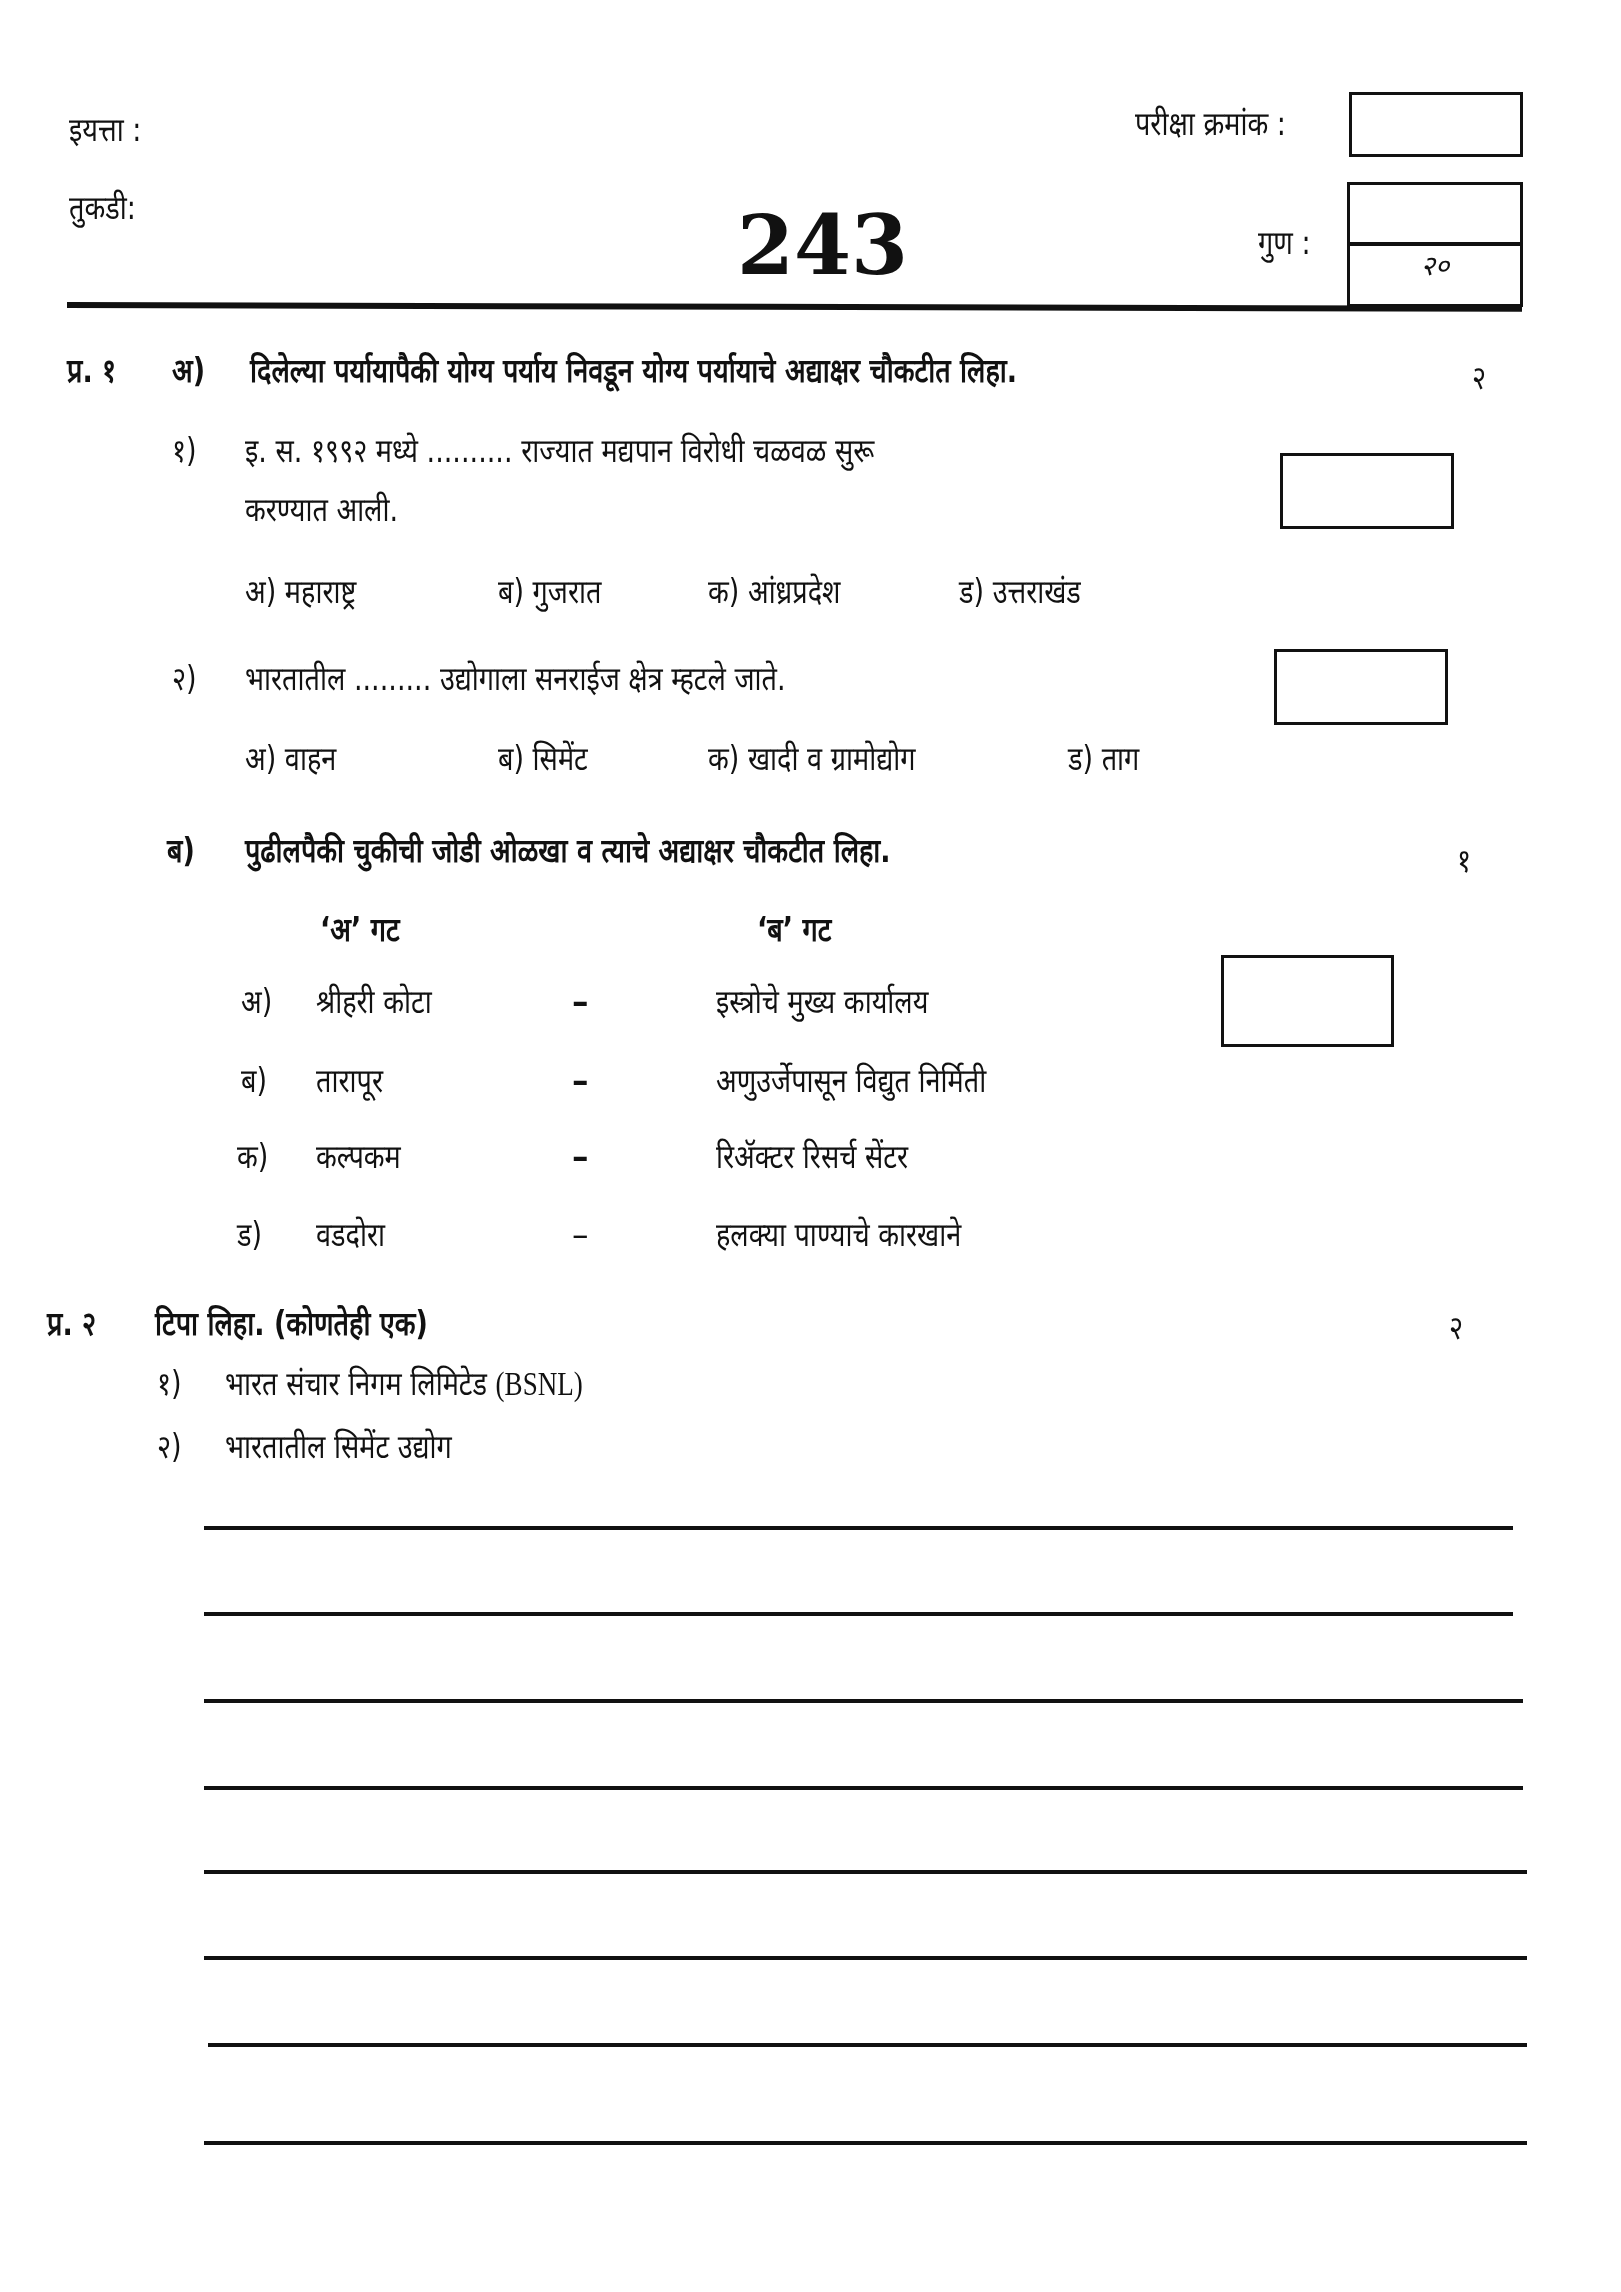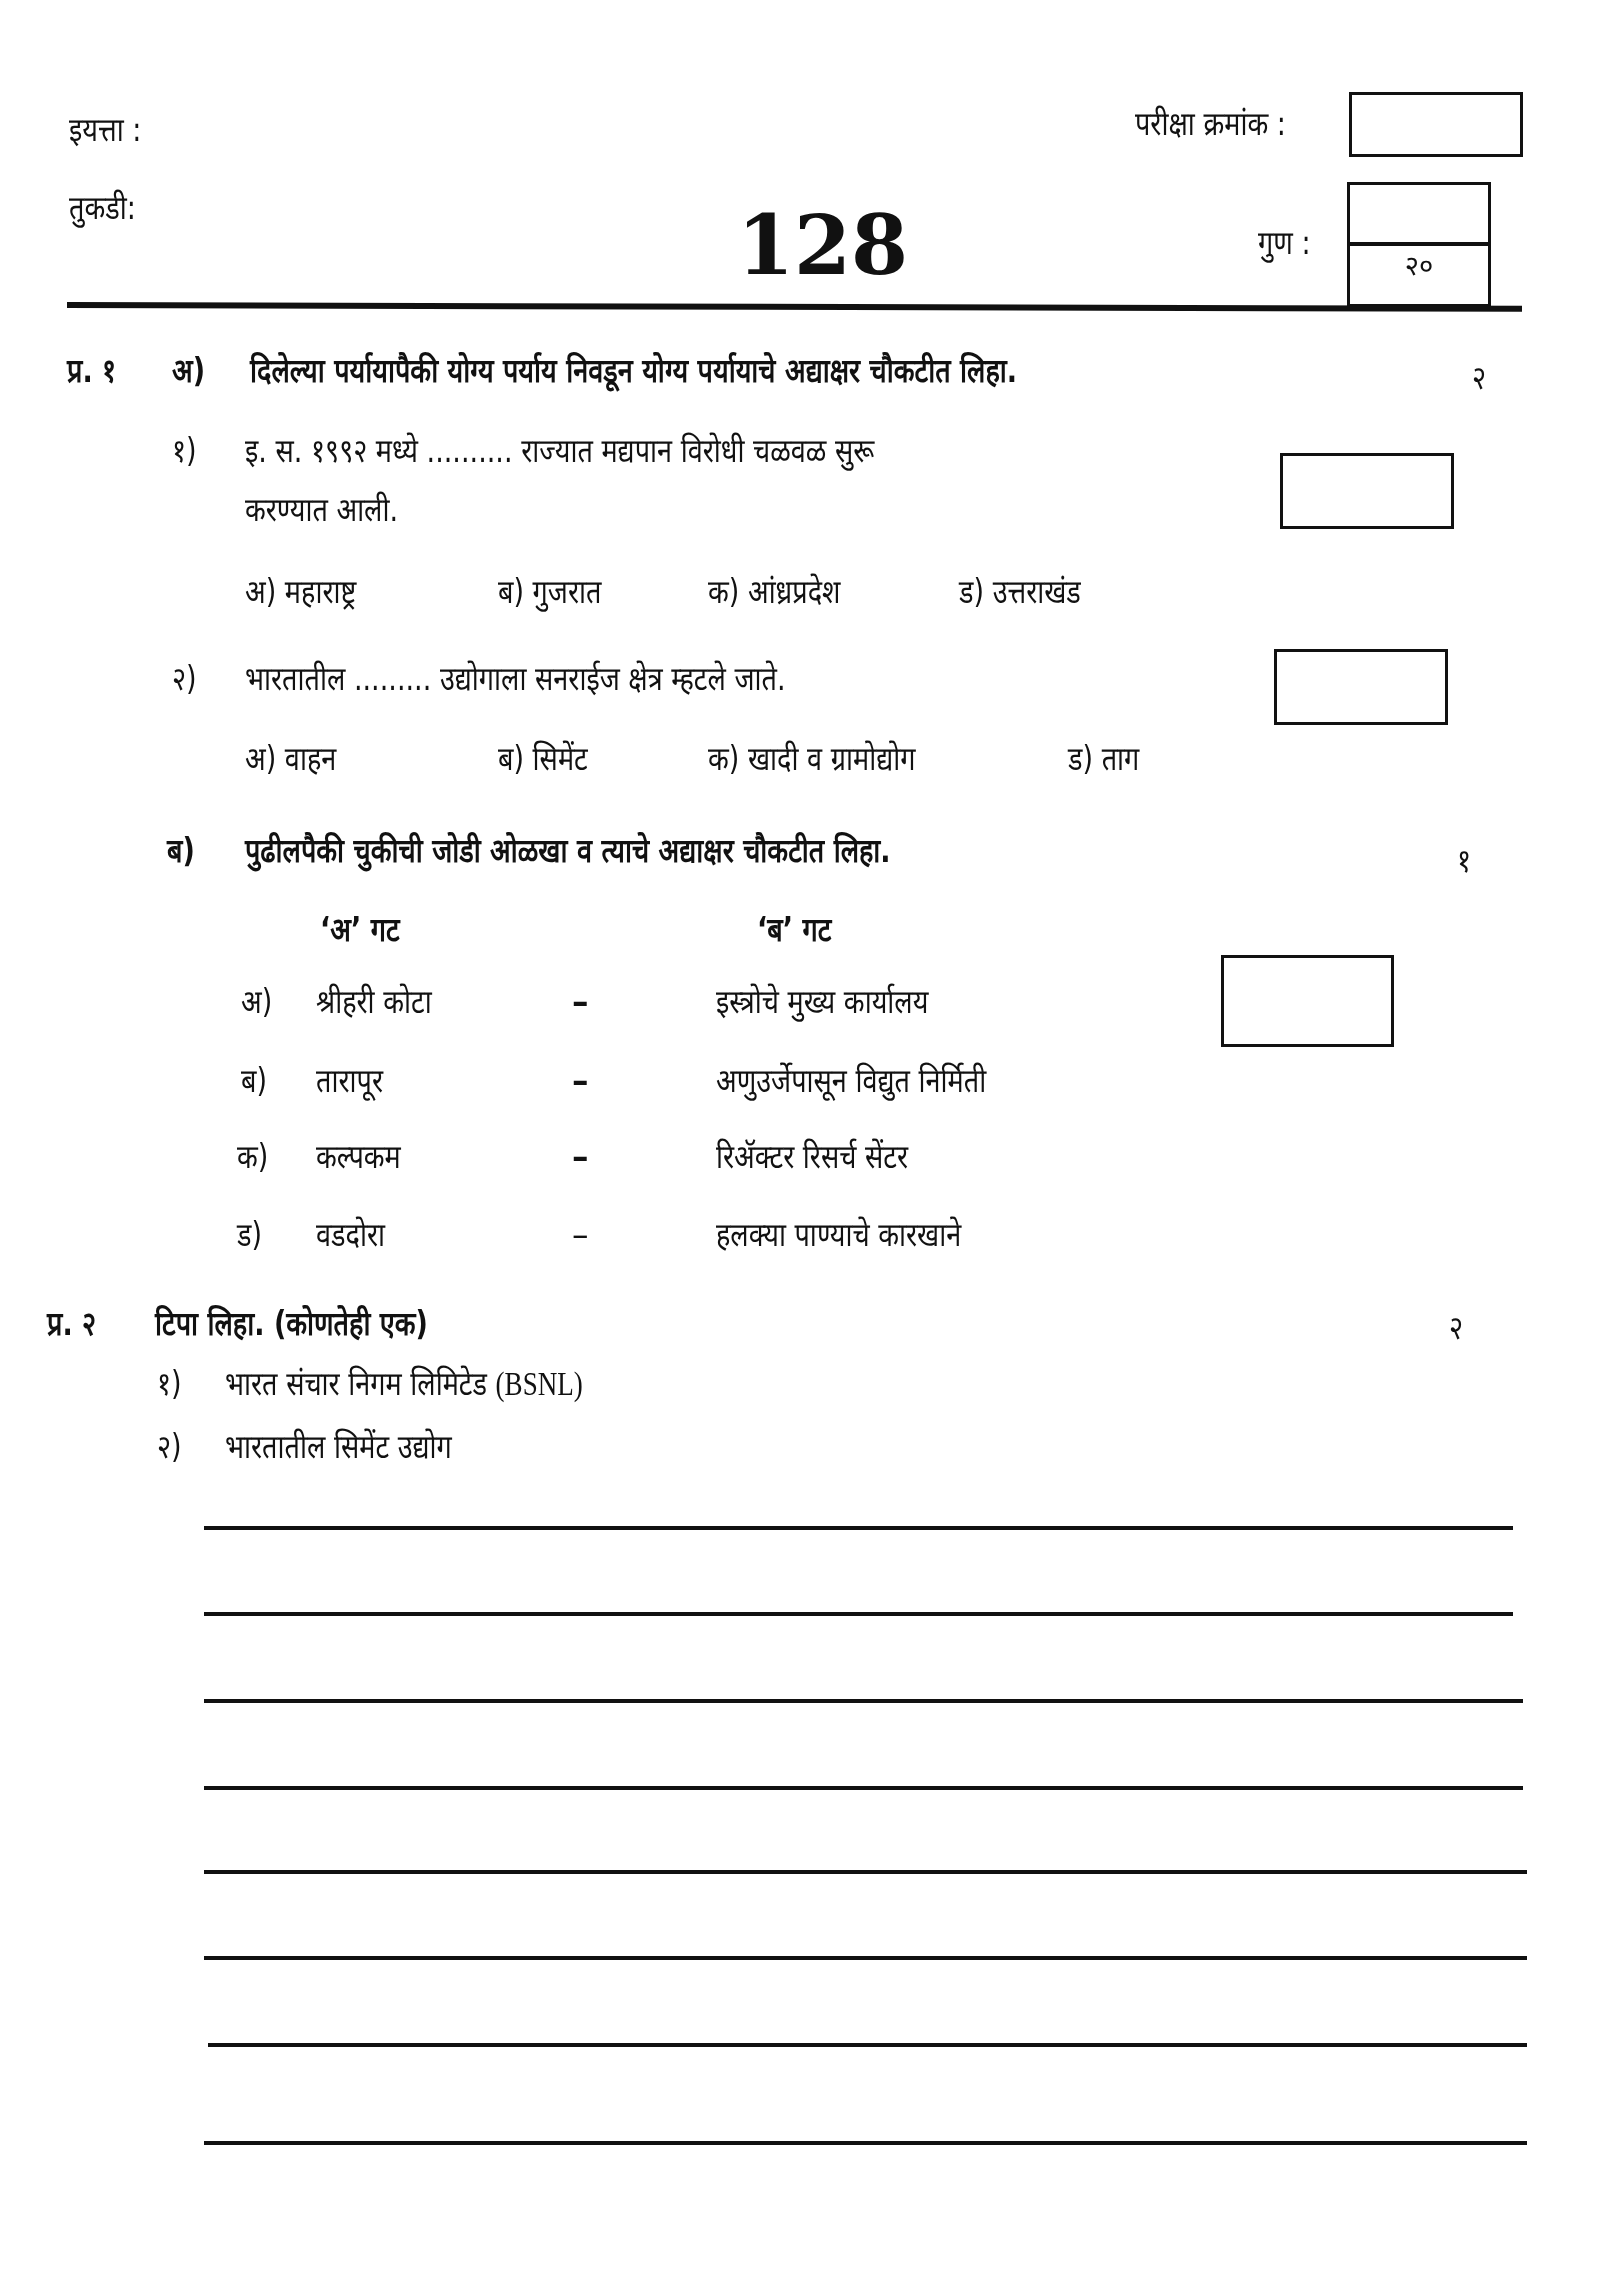--- a/index.html
+++ b/index.html
@@ -50,27 +50,27 @@
       font-family: "Liberation Serif", "DejaVu Serif", serif;
     }
   </style>
 </head>
 <body>
 
 <div>
   <div class="abs txt narrow" style="left:69px; top:110px;">इयत्ता :</div>
   <div class="abs txt narrow" style="left:69px; top:188px;">तुकडी:</div>
 
-  <div class="abs paper-number" style="left:737px; top:204px;">128</div>
+  <div class="abs paper-number" style="left:737px; top:204px;">243</div>
 
   <div class="abs txt narrow" style="left:1135px; top:104px;">परीक्षा क्रमांक :</div>
   <div class="box" style="left:1349px; top:92px; width:174px; height:65px;"></div>
 
   <div class="abs txt narrow" style="left:1258px; top:223px;">गुण :</div>
-  <div class="box" style="left:1347px; top:182px; width:144px; height:125px;">
+  <div class="box" style="left:1347px; top:182px; width:176px; height:125px;font-style:italic;">
     <div style="position:absolute; left:0; right:0; top:57px; height:3.9px; background:#111;"></div>
     <div style="position:absolute; left:0; right:0; top:0; height:57px;"></div>
     <div class="txt" style="position:absolute; left:0; right:0; top:65px; text-align:center; font-size:27.4px;">२०</div>
   </div>
 
   <div class="hr-thick" style="left:67px; top:302px; width:1455px; transform:rotate(0.15deg); transform-origin:left center;"></div>
 </div>
 
 <div>
   <div class="abs txt narrow bold" style="left:67px; top:351px;">प्र. १</div>

